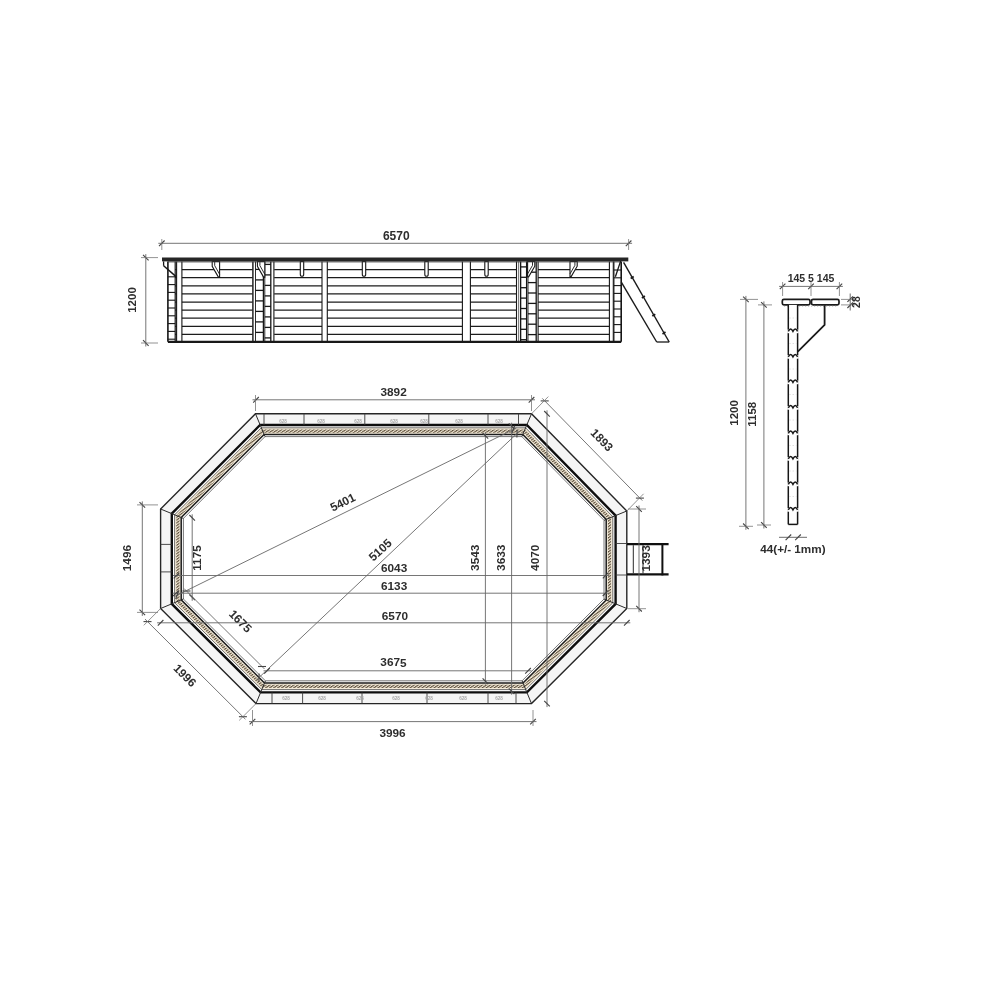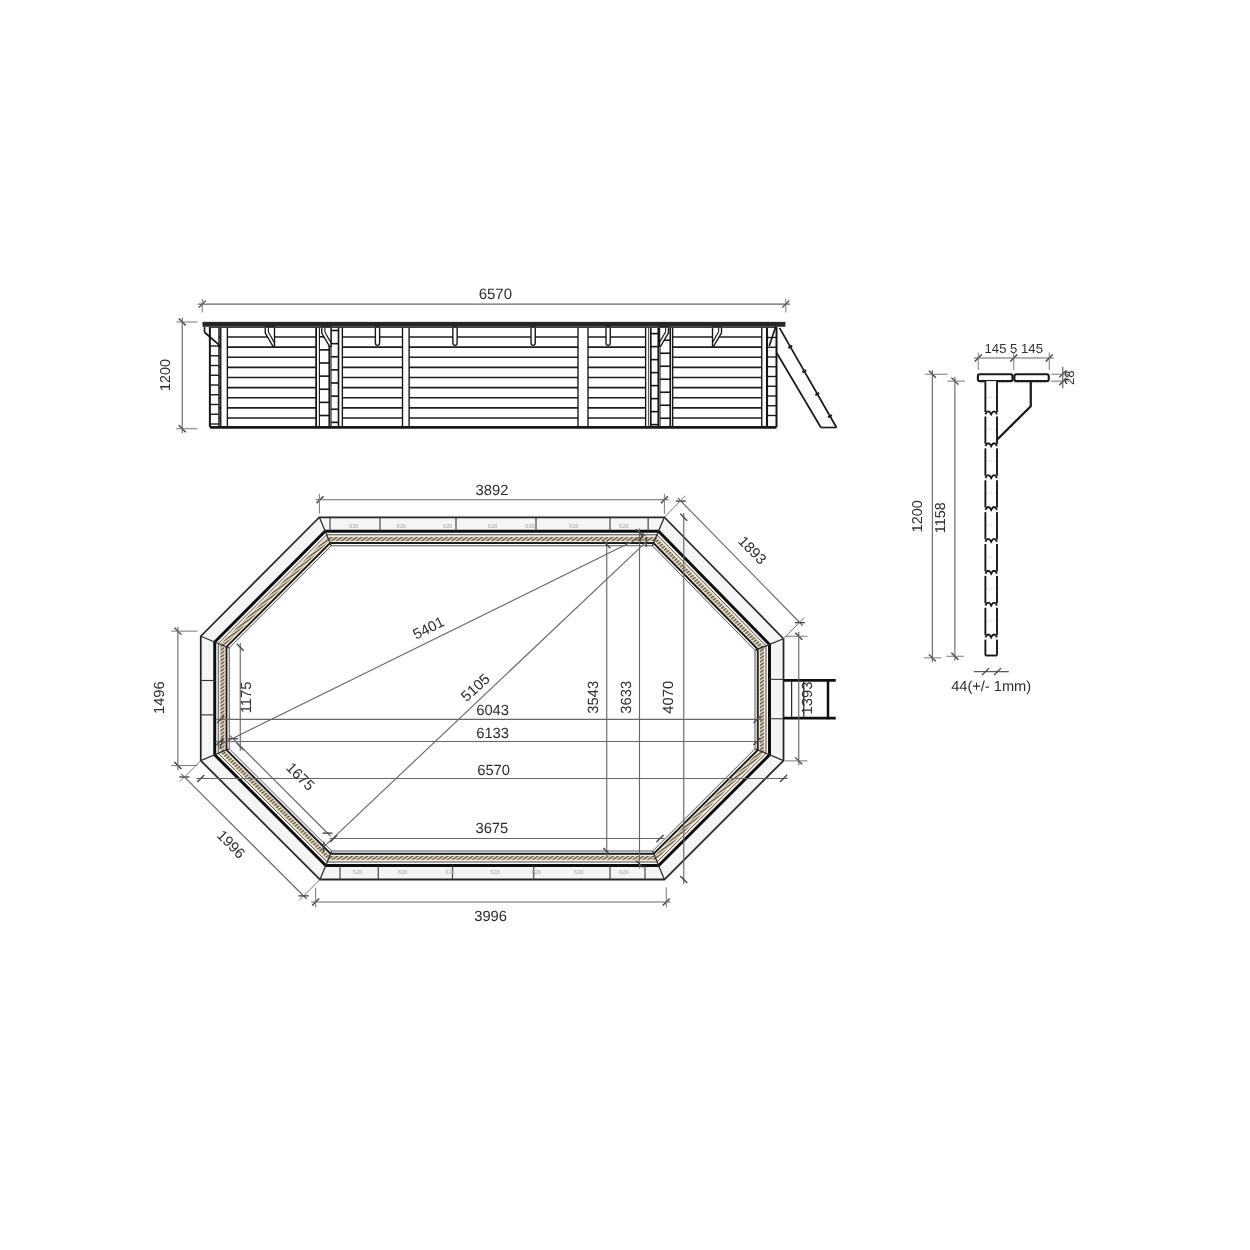--- a/index.html
+++ b/index.html
@@ -1,17 +1,17 @@
 <!DOCTYPE html>
 <html><head>
 <meta charset="utf-8">
 <style>
   html,body { margin:0; padding:0; background:#ffffff; }
   #page { width:1000px; height:748px; position:relative; background:#ffffff;
-          font-family:"Liberation Sans", sans-serif; }
+          font-family:"Liberation Sans", sans-serif;font-weight:bold; }
   svg { position:absolute; top:0; left:0; }
   text { font-family:"Liberation Sans", sans-serif; }
 </style>
 </head>
 <body>
 
 <div id="page">
 <svg width="1000" height="1000" viewBox="0 0 1000 1000">
 <defs>
 <pattern id="hz" width="2.3" height="2.3" patternUnits="userSpaceOnUse" patternTransform="rotate(55)">

